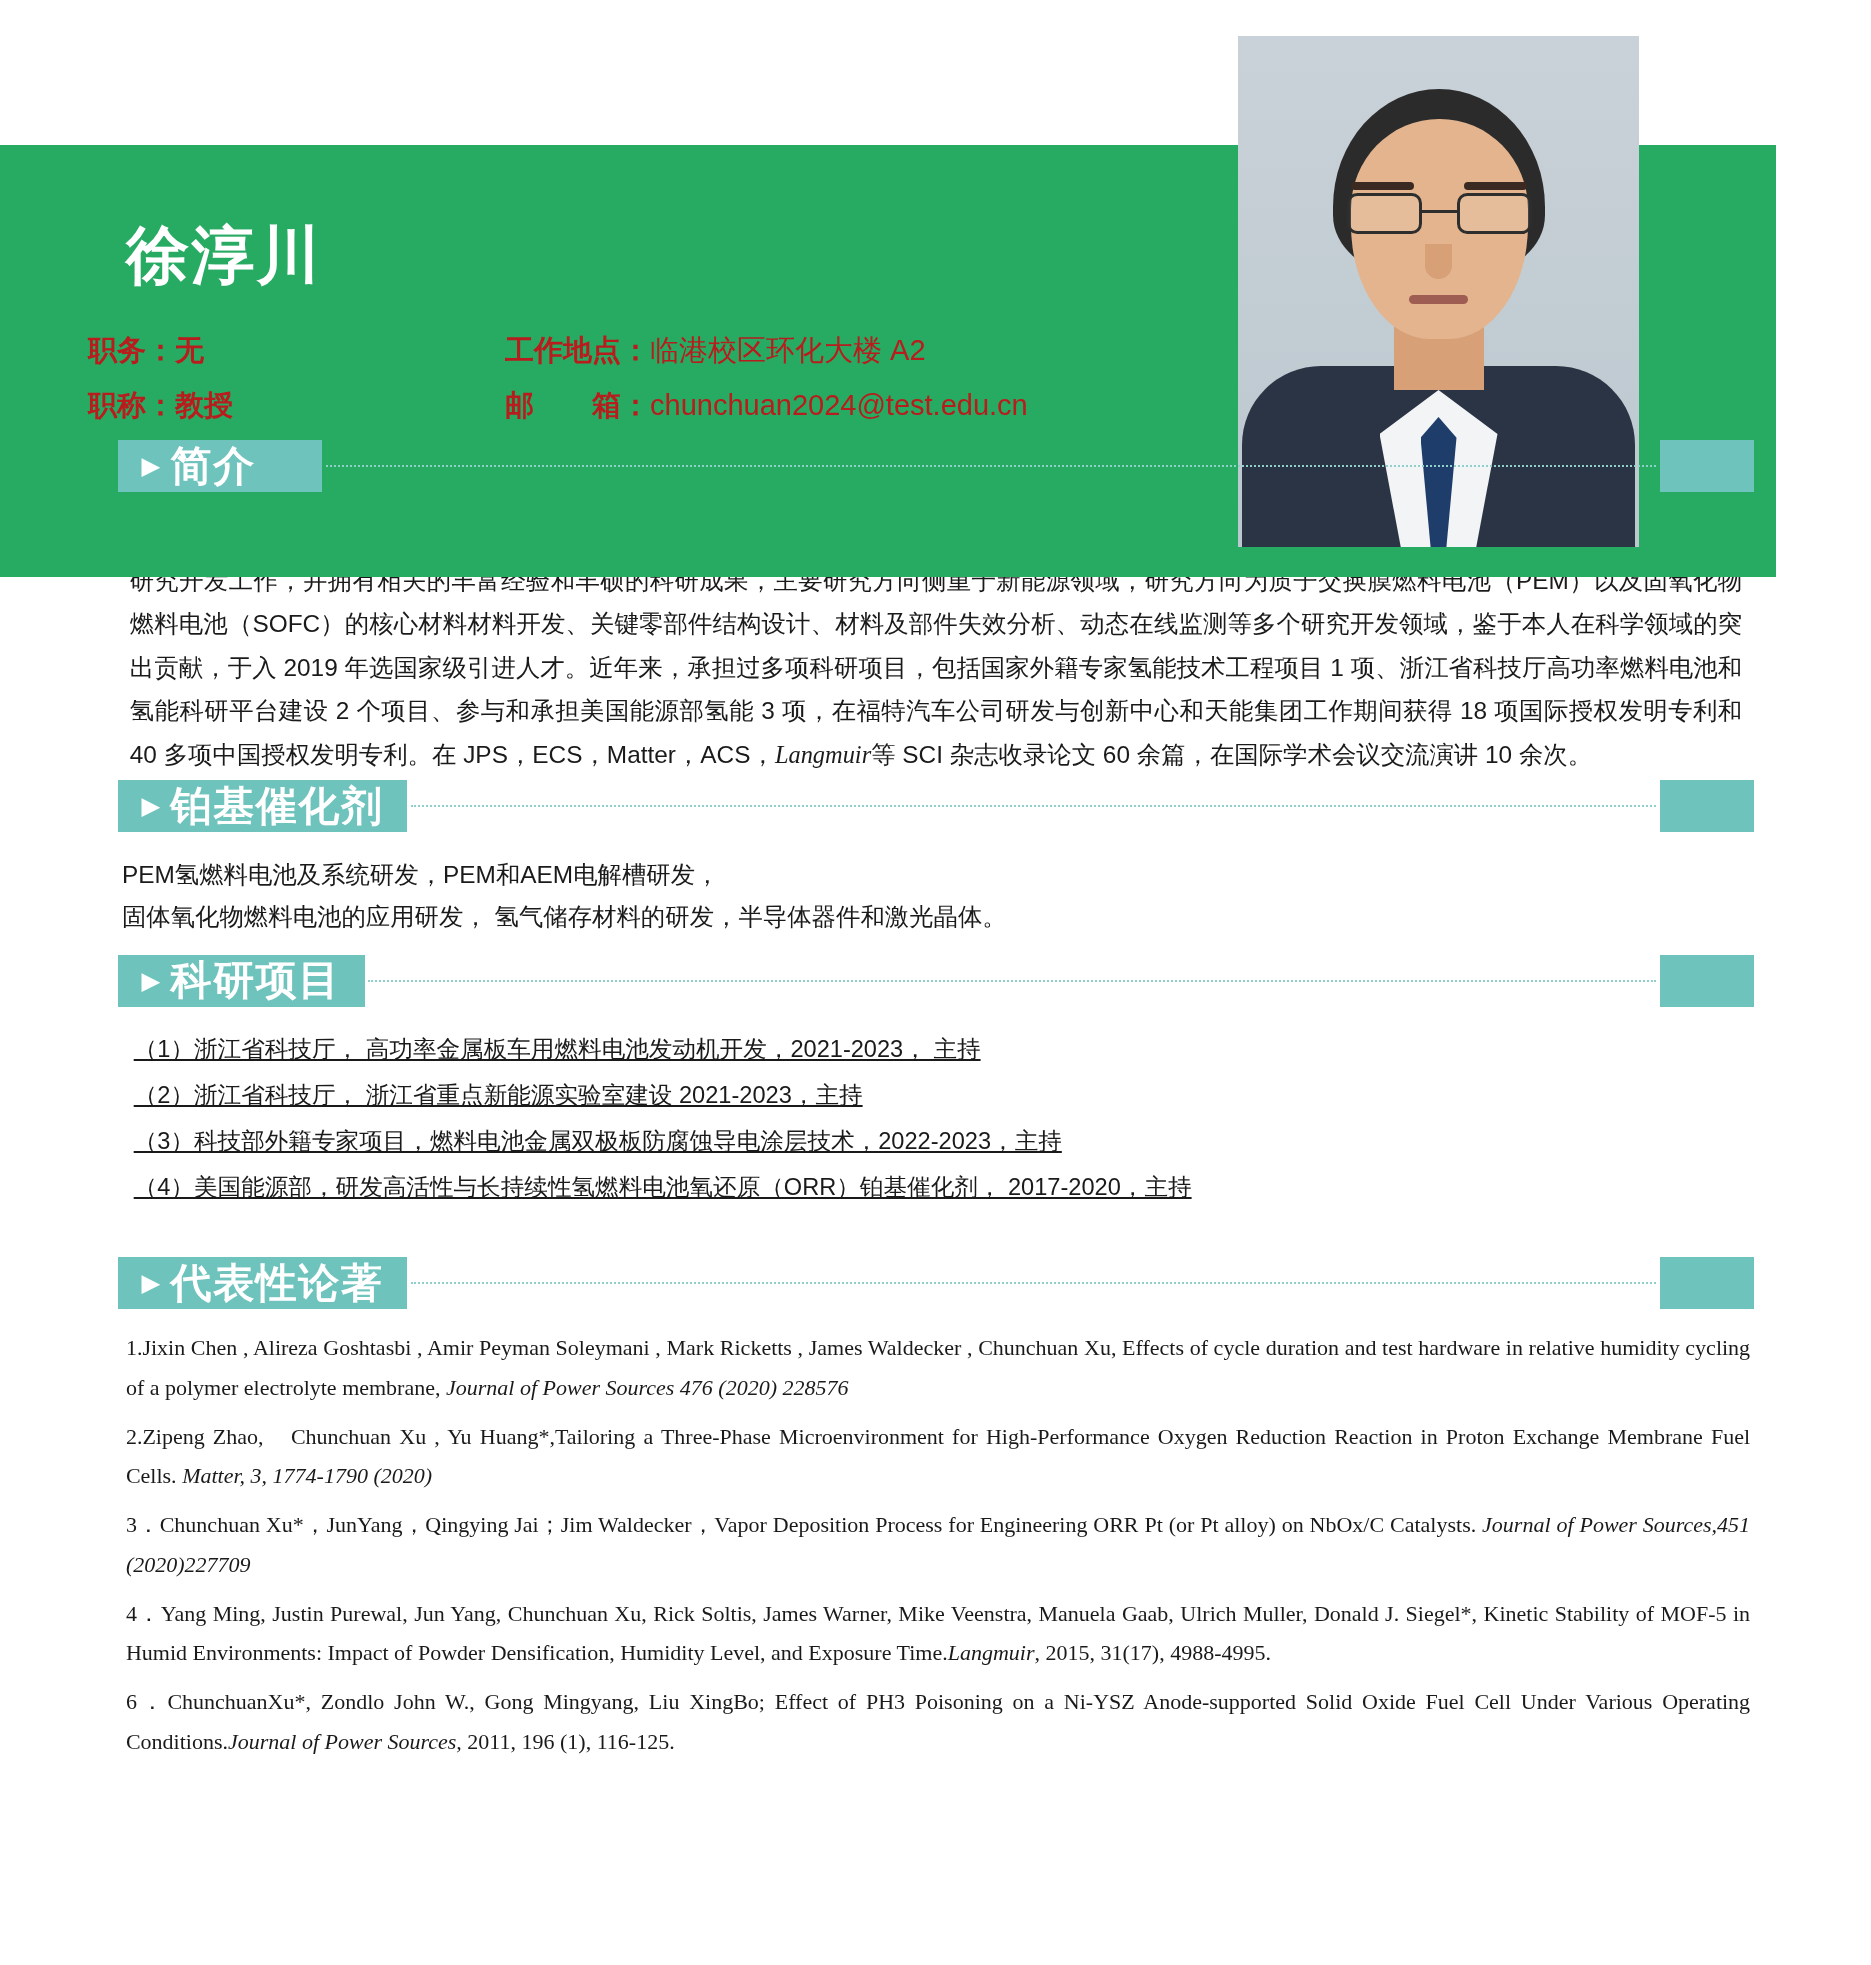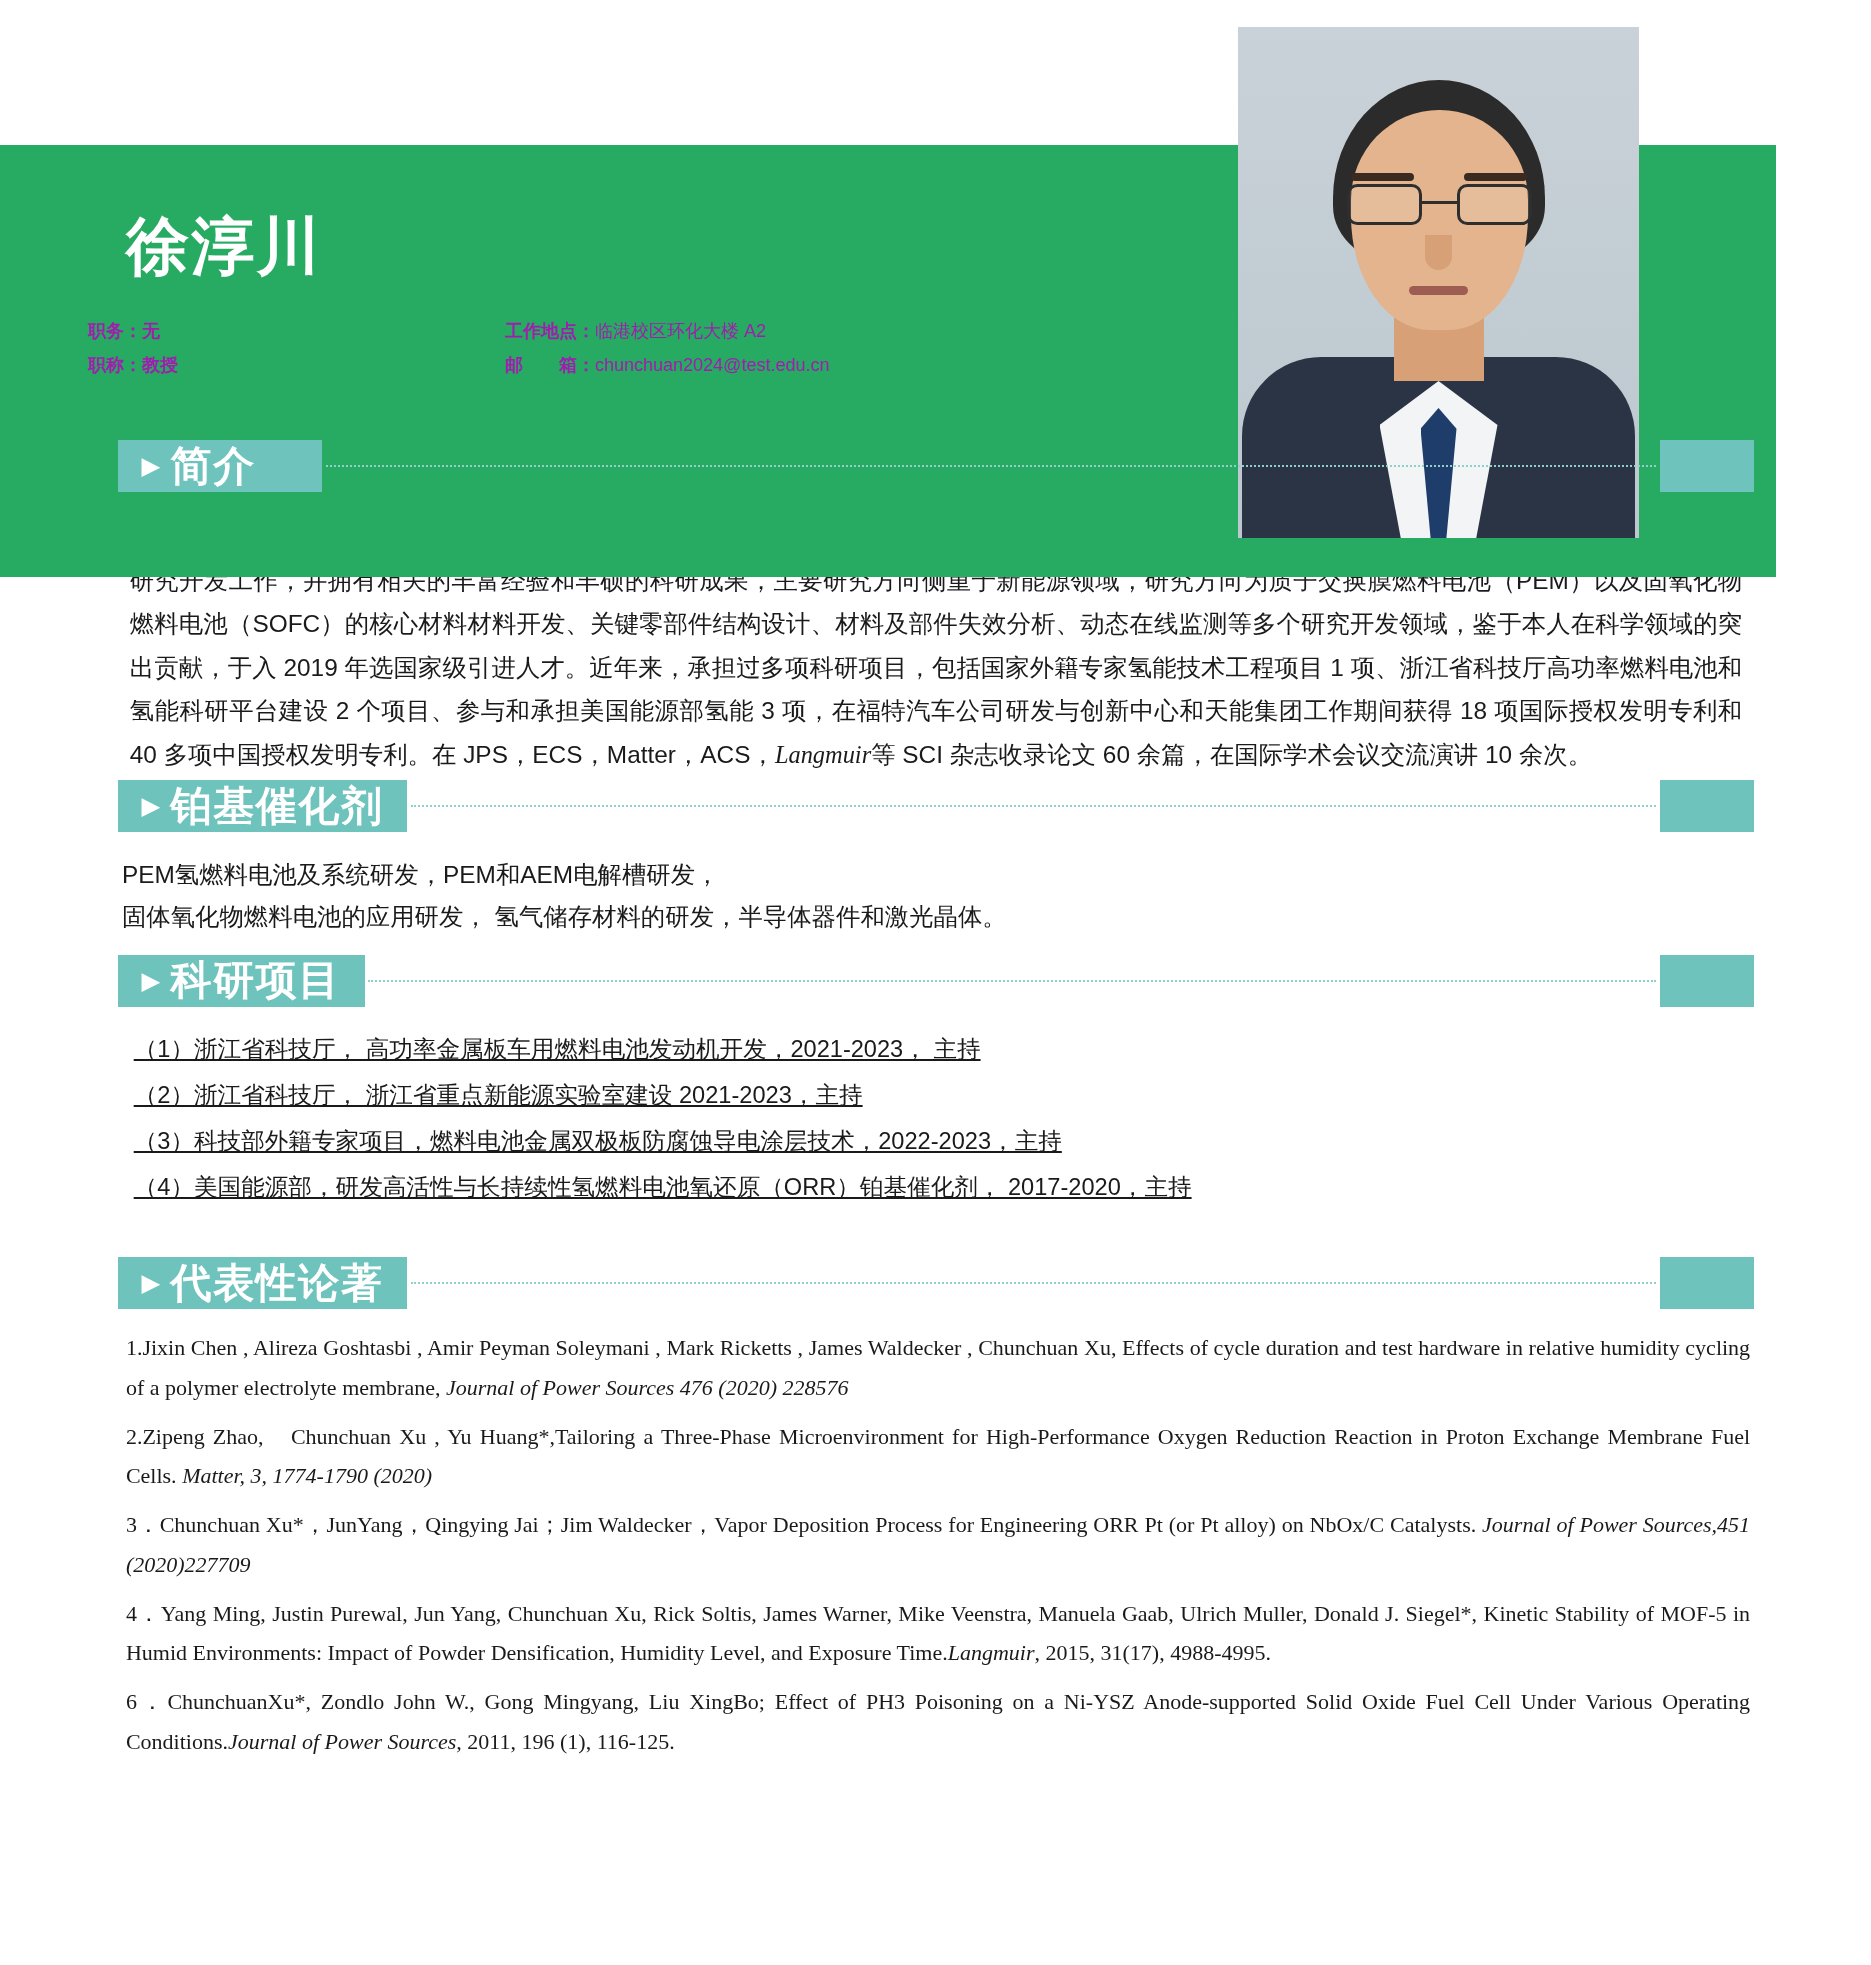--- a/index.html
+++ b/index.html
@@ -30,40 +30,40 @@
     position: absolute;
     left: 0;
     top: 145px;
     width: 1776px;
     height: 432px;
     background: #27ab63;
   }
   .header-inner {
     position: absolute;
     left: 0;
-    top: 145px;
+    top: 154px;
     width: 1776px;
     height: 432px;
   }
   .name {
     position: absolute;
     left: 126px;
     top: 59px;
     font-size: 63px;
     font-weight: bold;
     color: #ffffff;
     letter-spacing: 2.4px;
   }
   .meta {
     position: absolute;
     left: 88px;
     top: 169px;
     width: 1179px;
-    color: #a21caf;
-    font-size: 18px;
+    color: #b91c1c;
+    font-size: 29px;
     line-height: 1.9;
   }
   .meta-row {
     display: flex;
     align-items: baseline;
     white-space: nowrap;
   }
   .meta-label {
     font-weight: bold;
     display: inline-block;

